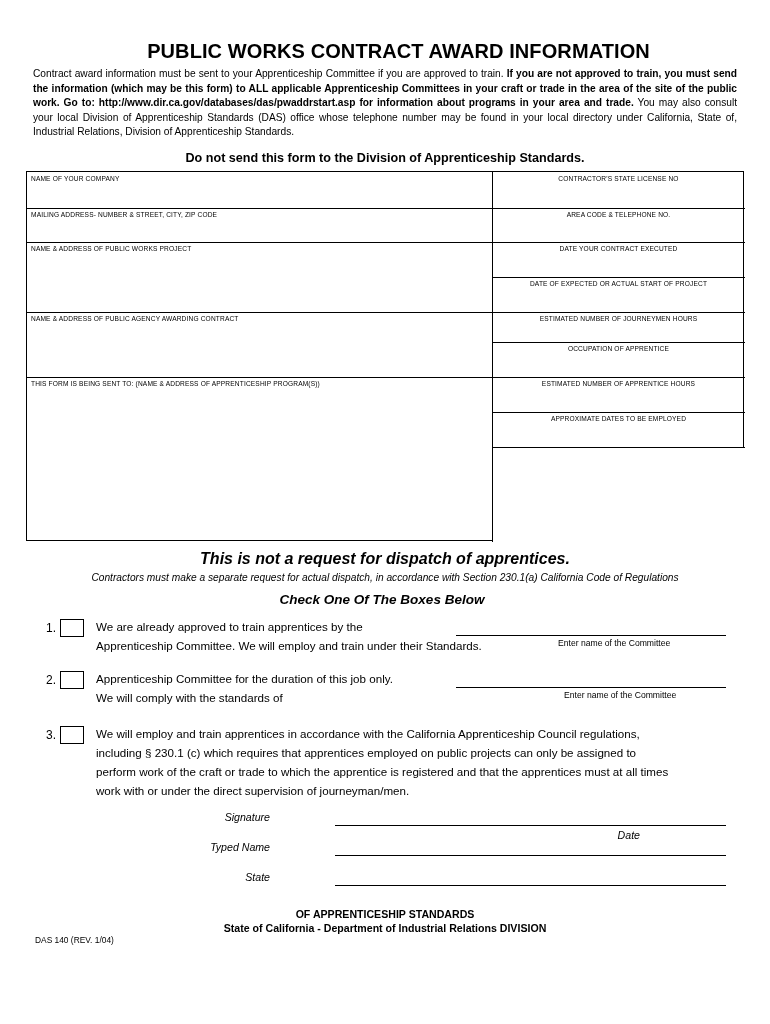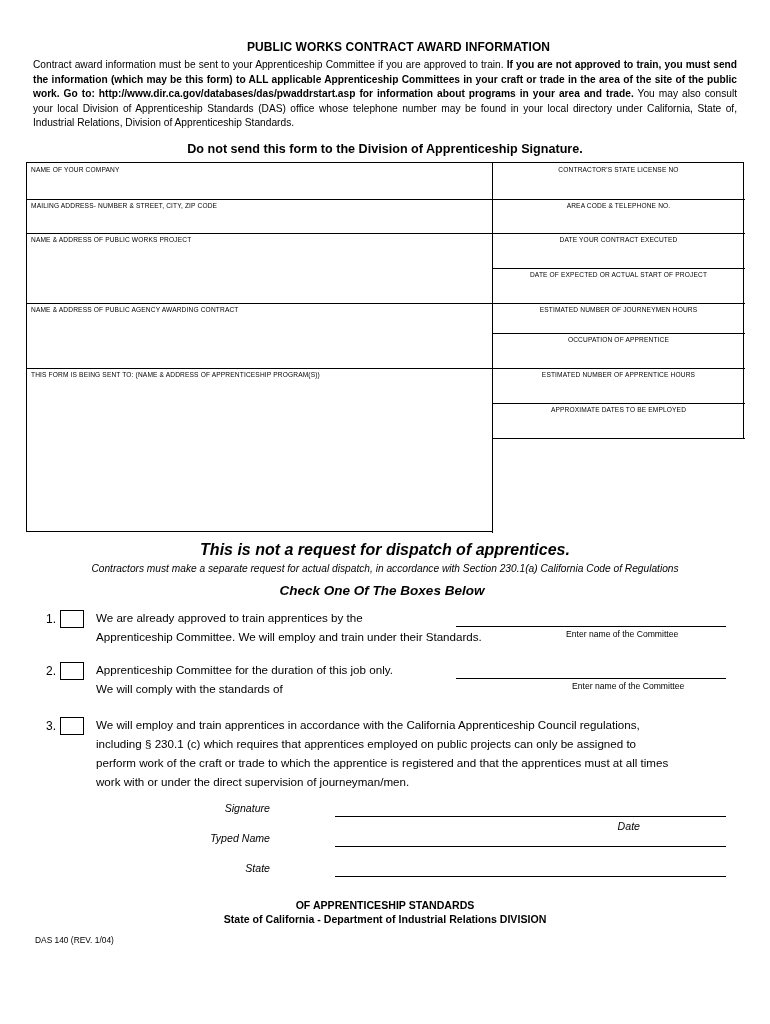--- a/index.html
+++ b/index.html
@@ -16,21 +16,21 @@
   .page {
     position: absolute;
     left: 0; top: 0;
     width: 770px;
     height: 1024px;
     padding: 0;
   }
   .title {
     text-align: center;
     font-weight: bold;
-    font-size: 12px;
+    font-size: 20px;
     margin: 40px 0 4px 0;
     letter-spacing: 0.1px;
     padding-left: 27px;
   }
   .intro {
     margin: 0 33px 0 33px;
     font-size: 10.2px;
     line-height: 14.6px;
     text-align: justify;
   }
@@ -122,21 +122,20 @@
     padding-right: 40px;
   }
   .rule {
     position: absolute;
     height: 1px;
     background: #000;
   }
   .caption {
     position: absolute;
     font-size: 8.6px;
-    margin-left: 8px;
   }
 
   
   .sig-area { position: relative; height: 96px; padding-left: 28px; }
   .sig-lbl {
     position: absolute;
     font-style: italic;
     font-size: 10.6px;
     text-align: right;
     width: 120px;
@@ -163,21 +162,21 @@
 <body>
 
 <div class="page">
 
   <div class="title">PUBLIC WORKS CONTRACT AWARD INFORMATION</div>
 
   <div class="intro">
     <span>Contract award information must be sent to your Apprenticeship Committee if you are approved to train. </span><b>If you are not approved to train, you must send the information (which may be this form) to ALL applicable Apprenticeship Committees in your craft or trade in the area of the site of the public work. Go to: http://www.dir.ca.gov/databases/das/pwaddrstart.asp for information about programs in your area and trade.</b><span> You may also consult your local Division of Apprenticeship Standards (DAS) office whose telephone number may be found in your local directory under California, State of, Industrial Relations, Division of Apprenticeship Standards.</span>
   </div>
 
-  <div class="no-send">Do not send this form to the Division of Apprenticeship Signature.</div>
+  <div class="no-send">Do not send this form to the Division of Apprenticeship Standards.</div>
 
   <div class="form-wrap">
 
     <div class="vline" style="left:465px; top:0; height:276px;"></div>
 
     <div class="hline" style="left:0; top:36px; width:465px;"></div>
     <div class="hline" style="left:0; top:70px; width:465px;"></div>
     <div class="hline" style="left:0; top:140px; width:465px;"></div>
     <div class="hline" style="left:0; top:205px; width:465px;"></div>
 

